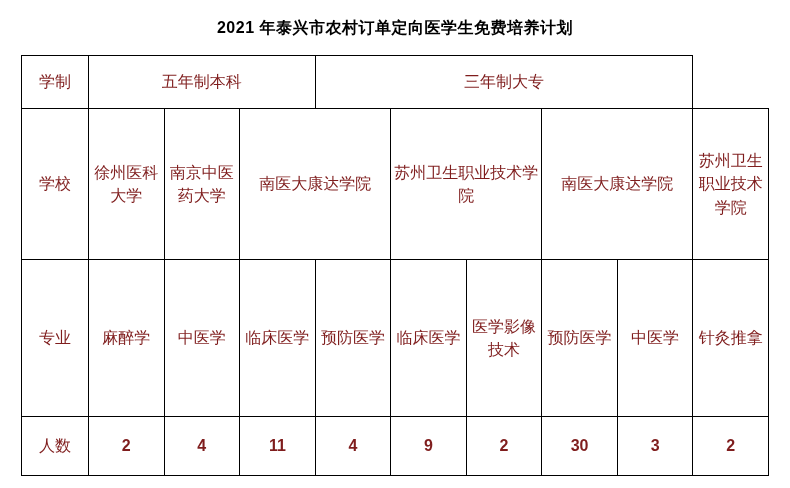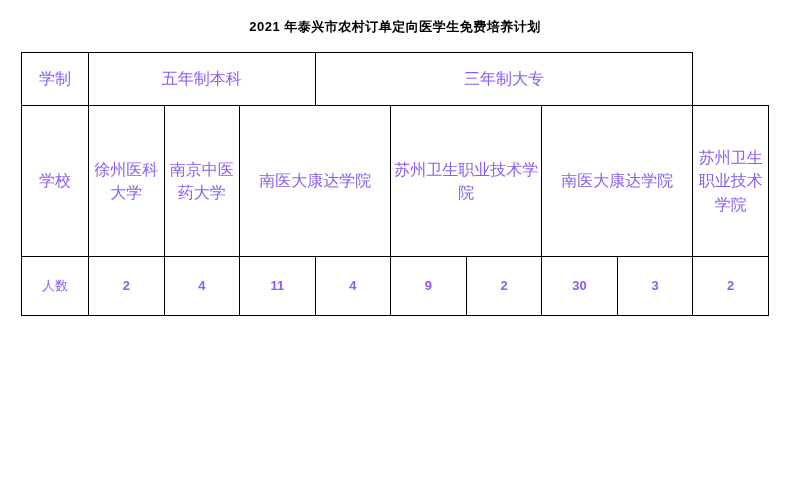--- a/index.html
+++ b/index.html
@@ -15,39 +15,39 @@
     overflow: hidden;
   }
   .page {
     position: relative;
     width: 790px;
     height: 488px;
     box-sizing: border-box;
   }
   .doc-title {
     text-align: center;
-    font-size: 13px;
+    font-size: 16px;
     font-weight: bold;
     letter-spacing: 0.5px;
     padding-top: 18px;
     padding-bottom: 16px;
     color: #000;
   }
   table.plan-table {
     border-collapse: collapse;
     margin: 0 auto;
     width: 748px;
     table-layout: fixed;
   }
   table.plan-table td {
     border: 1px solid #000;
     text-align: center;
     vertical-align: middle;
     font-size: 16px;
-    color: #8b5cf6;
+    color: #7f1d1d;
     padding: 4px 2px;
     line-height: 1.45;
     word-break: break-all;
   }
   td.row-label {
     width: 62px;
     font-size: 16px;
   }
   tr.row-level td {
     height: 44px;
@@ -56,21 +56,21 @@
     height: 142px;
     font-size: 16px;
   }
   tr.row-major td {
     height: 148px;
     font-size: 16px;
   }
   tr.row-count td {
     height: 50px;
     font-weight: bold;
-    font-size: 13px;
+    font-size: 16px;
   }
   tr.row-count td.row-label {
     font-weight: normal;
   }
 </style>
 </head>
 <body>
 
 <div class="page">
 
@@ -87,20 +87,32 @@
       <tr class="row-school">
         <td class="row-label">学校</td>
         <td>徐州医科大学</td>
         <td>南京中医药大学</td>
         <td colspan="2">南医大康达学院</td>
         <td colspan="2">苏州卫生职业技术学院</td>
         <td colspan="2">南医大康达学院</td>
         <td>苏州卫生职业技术学院</td>
       </tr>
 
+      <tr class="row-major">
+        <td class="row-label">专业</td>
+        <td>麻醉学</td>
+        <td>中医学</td>
+        <td>临床医学</td>
+        <td>预防医学</td>
+        <td>临床医学</td>
+        <td>医学影像技术</td>
+        <td>预防医学</td>
+        <td>中医学</td>
+        <td>针灸推拿</td>
+      </tr>
 
       <tr class="row-count">
         <td class="row-label">人数</td>
         <td>2</td>
         <td>4</td>
         <td>11</td>
         <td>4</td>
         <td>9</td>
         <td>2</td>
         <td>30</td>

